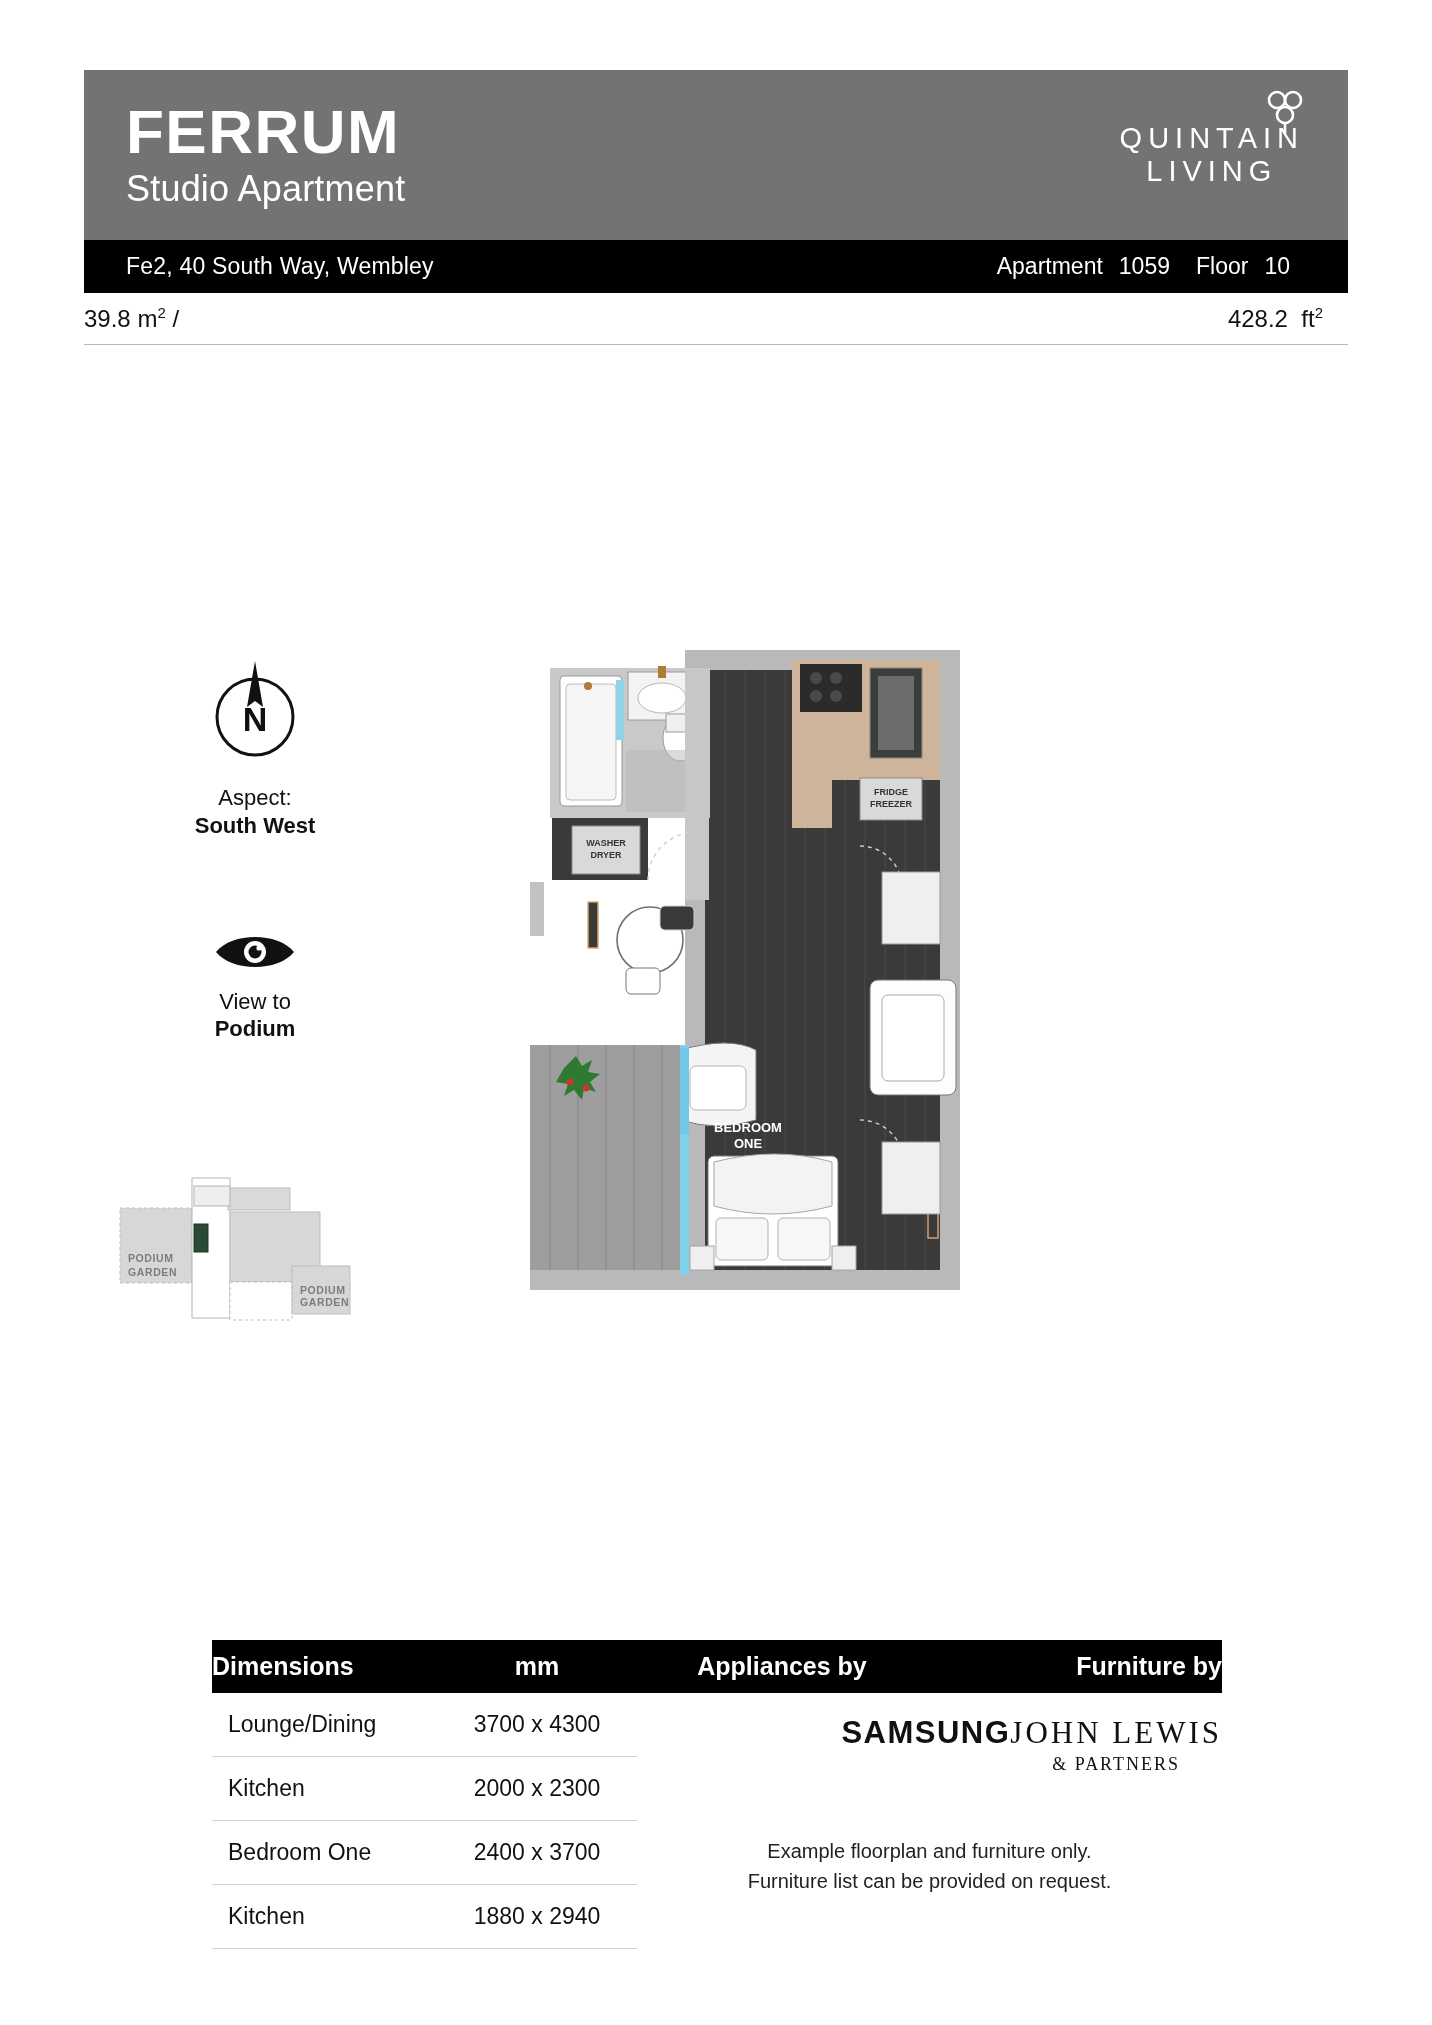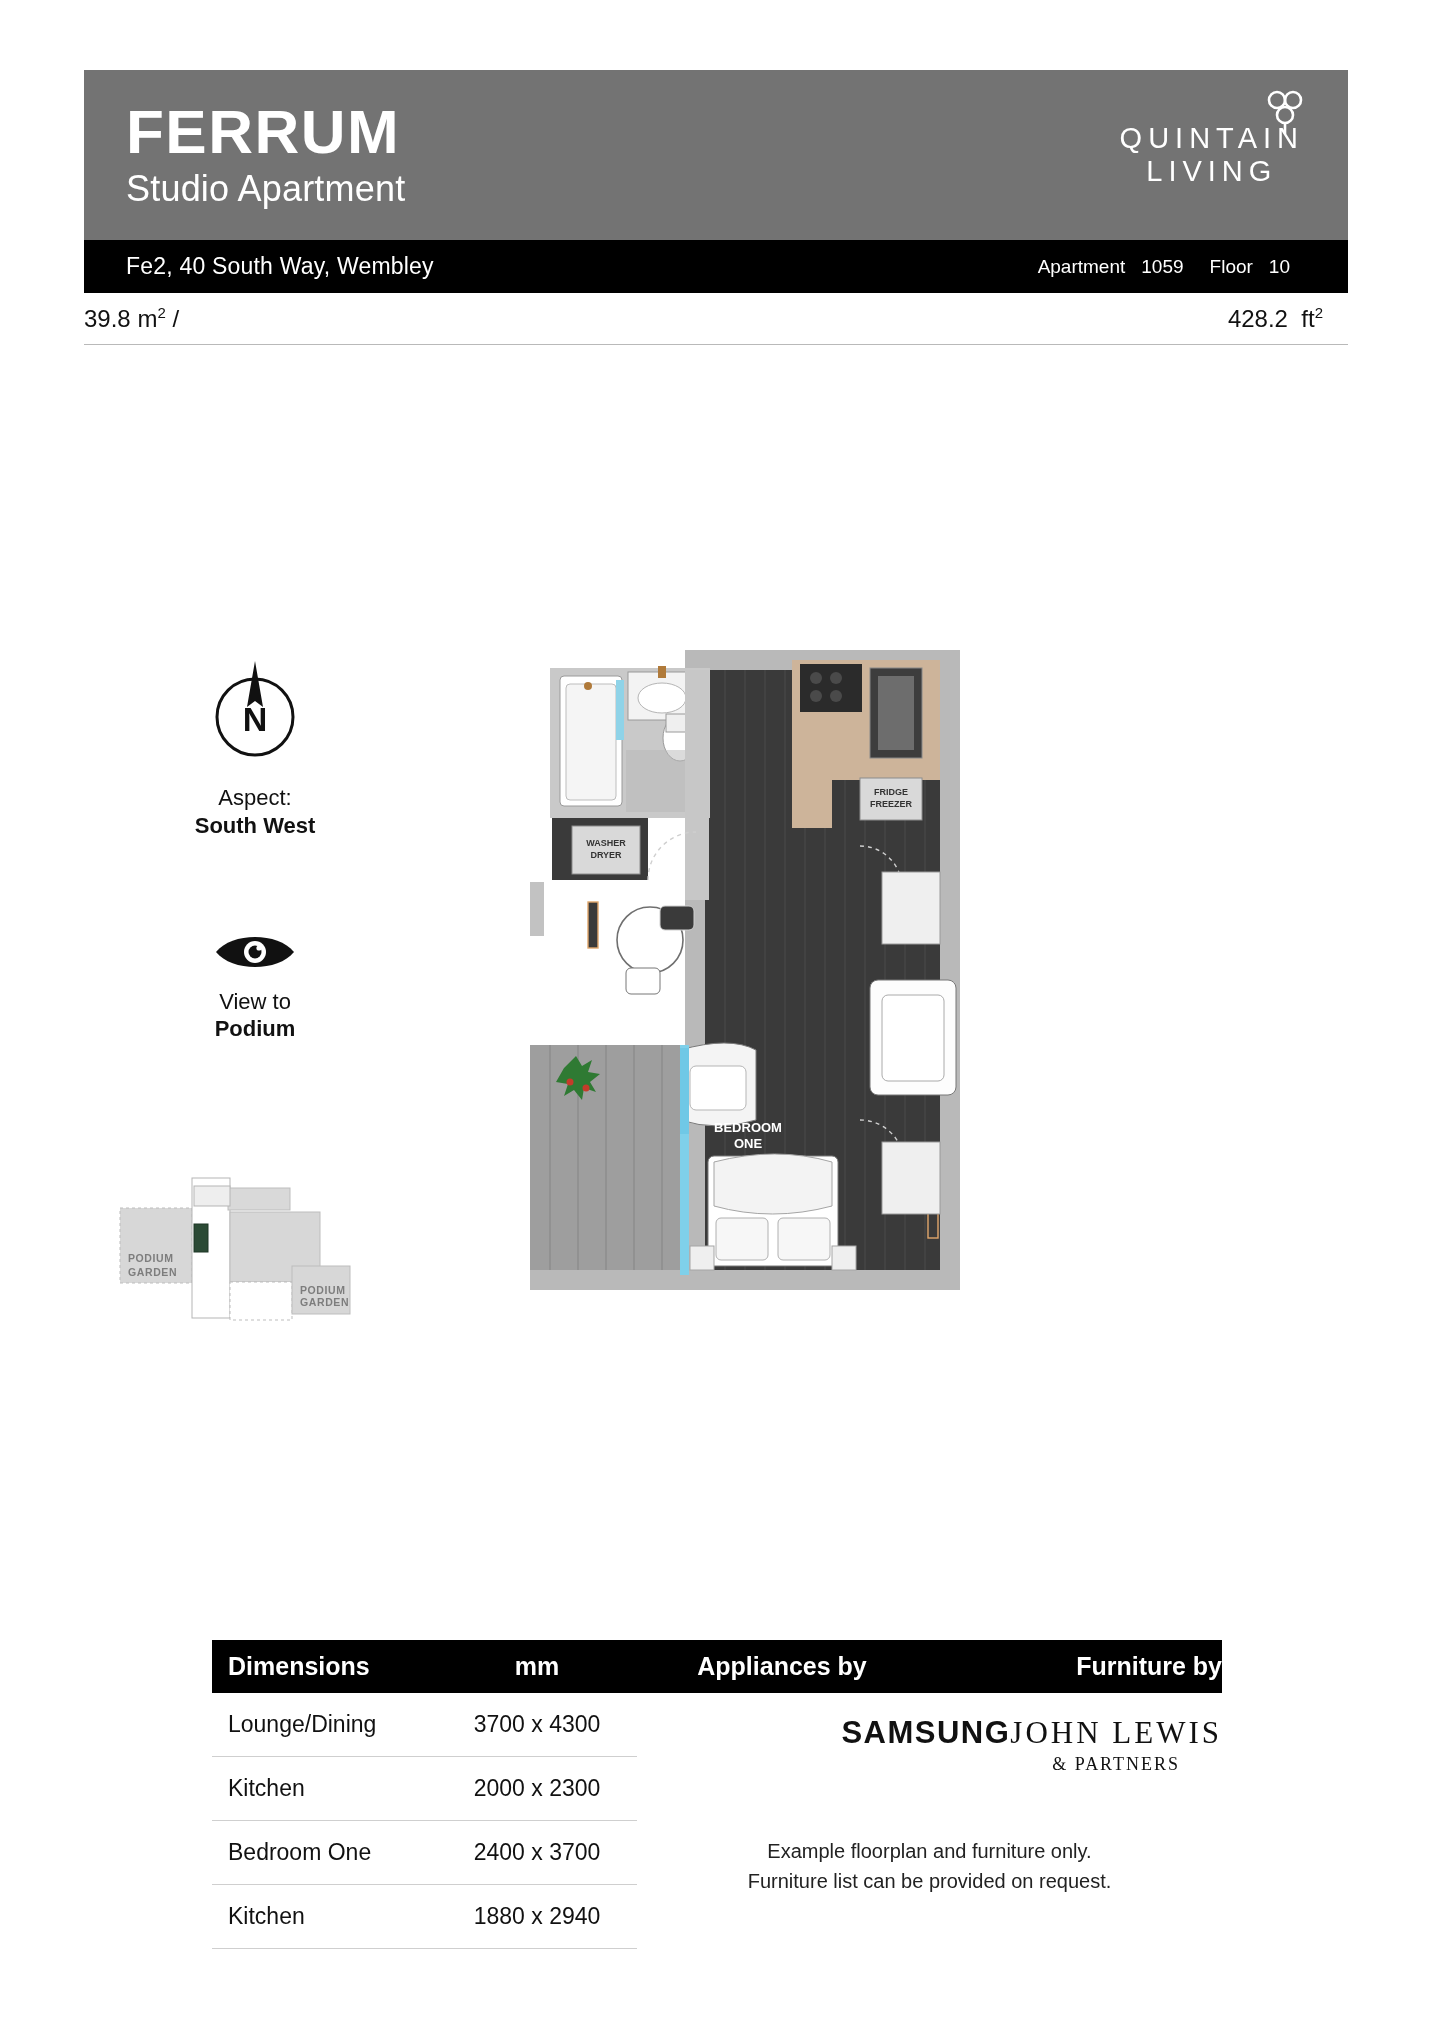--- a/index.html
+++ b/index.html
@@ -86,21 +86,21 @@
     padding: 5px 42px;
     justify-content: space-between;
   }
   .address-text {
     color: #ffffff;
     font-size: 23px;
     letter-spacing: 0.2px;
   }
   .apt-info {
     color: #ffffff;
-    font-size: 19px;
+    font-size: 23px;
     display: flex;
     gap: 26px;
     padding-right: 16px;
   }
   .apt-info .pair { display: inline-flex; gap: 16px; }
 
   
   .area-row {
     position: absolute;
     left: 84px;
@@ -165,21 +165,21 @@
   }
   .table-head {
     background: #000000;
     height: 53px;
     display: flex;
     align-items: center;
     color: #ffffff;
     font-size: 25px;
     font-weight: bold;
   }
-  .col-dim { width: 225px; padding-left: 16px; }
+  .col-dim { width: 225px; }
   .col-mm  { width: 200px; text-align: center; }
   .col-app { width: 290px; text-align: center; }
   .col-fur { width: 295px; text-align: right; }
 
   .table-body { display: flex; }
   .dims-col { width: 425px; }
   .dim-row {
     display: flex;
     align-items: center;
     height: 64px;

